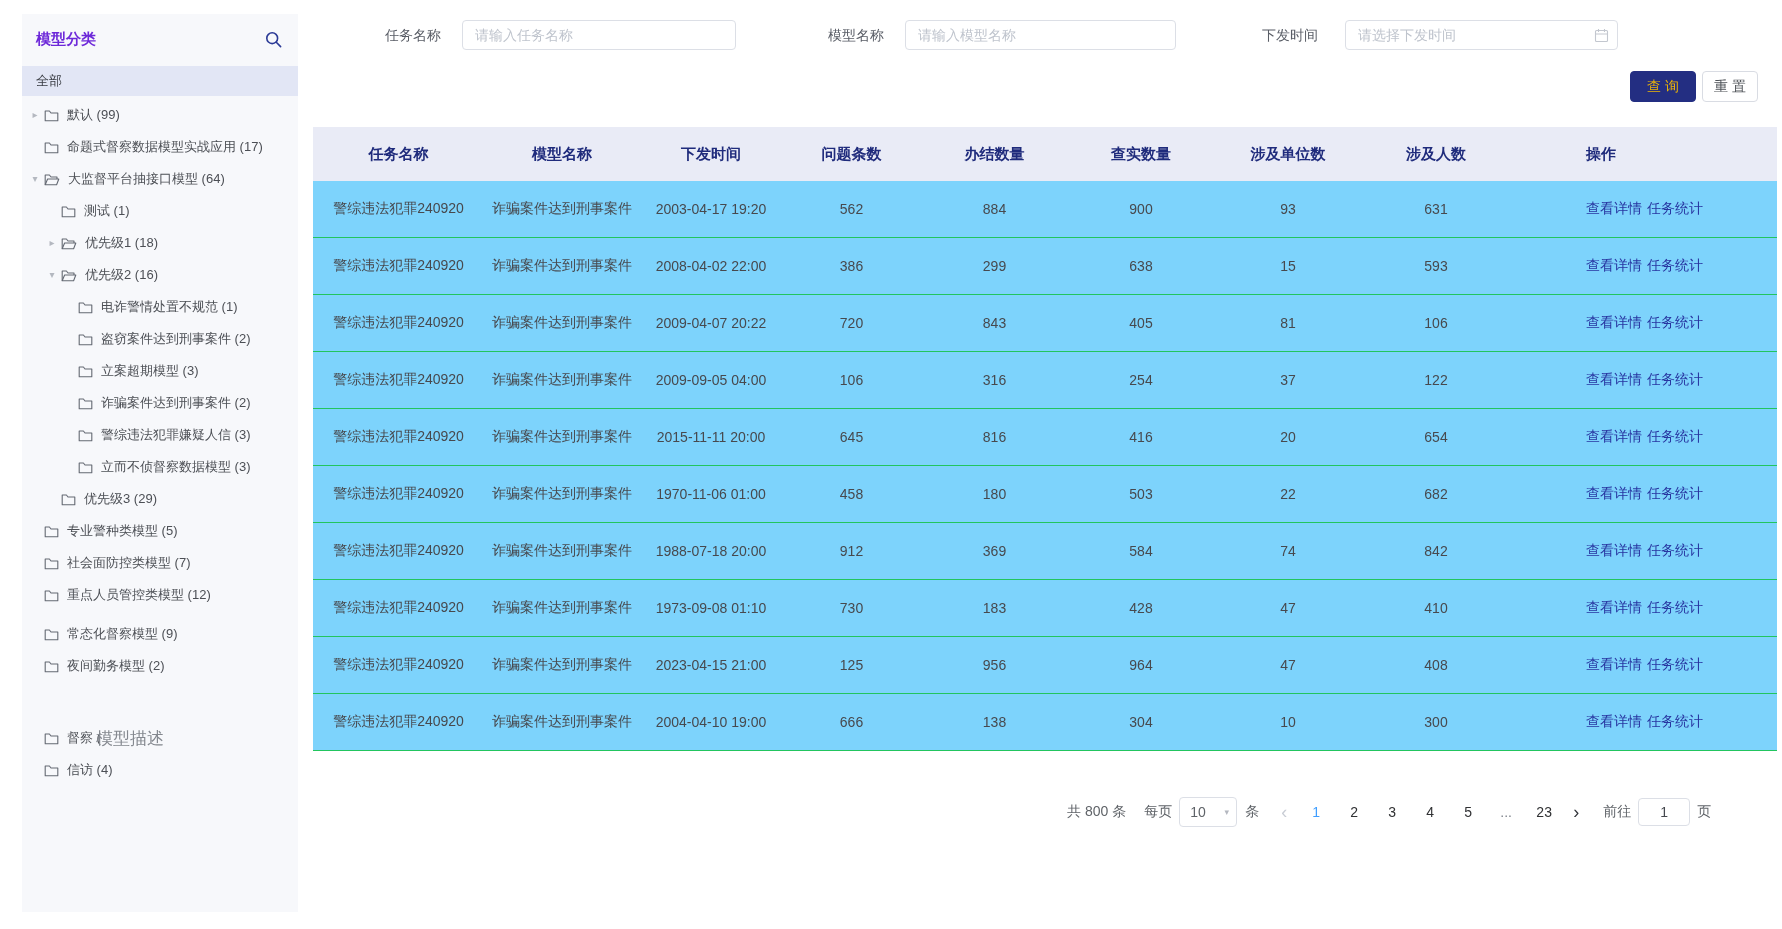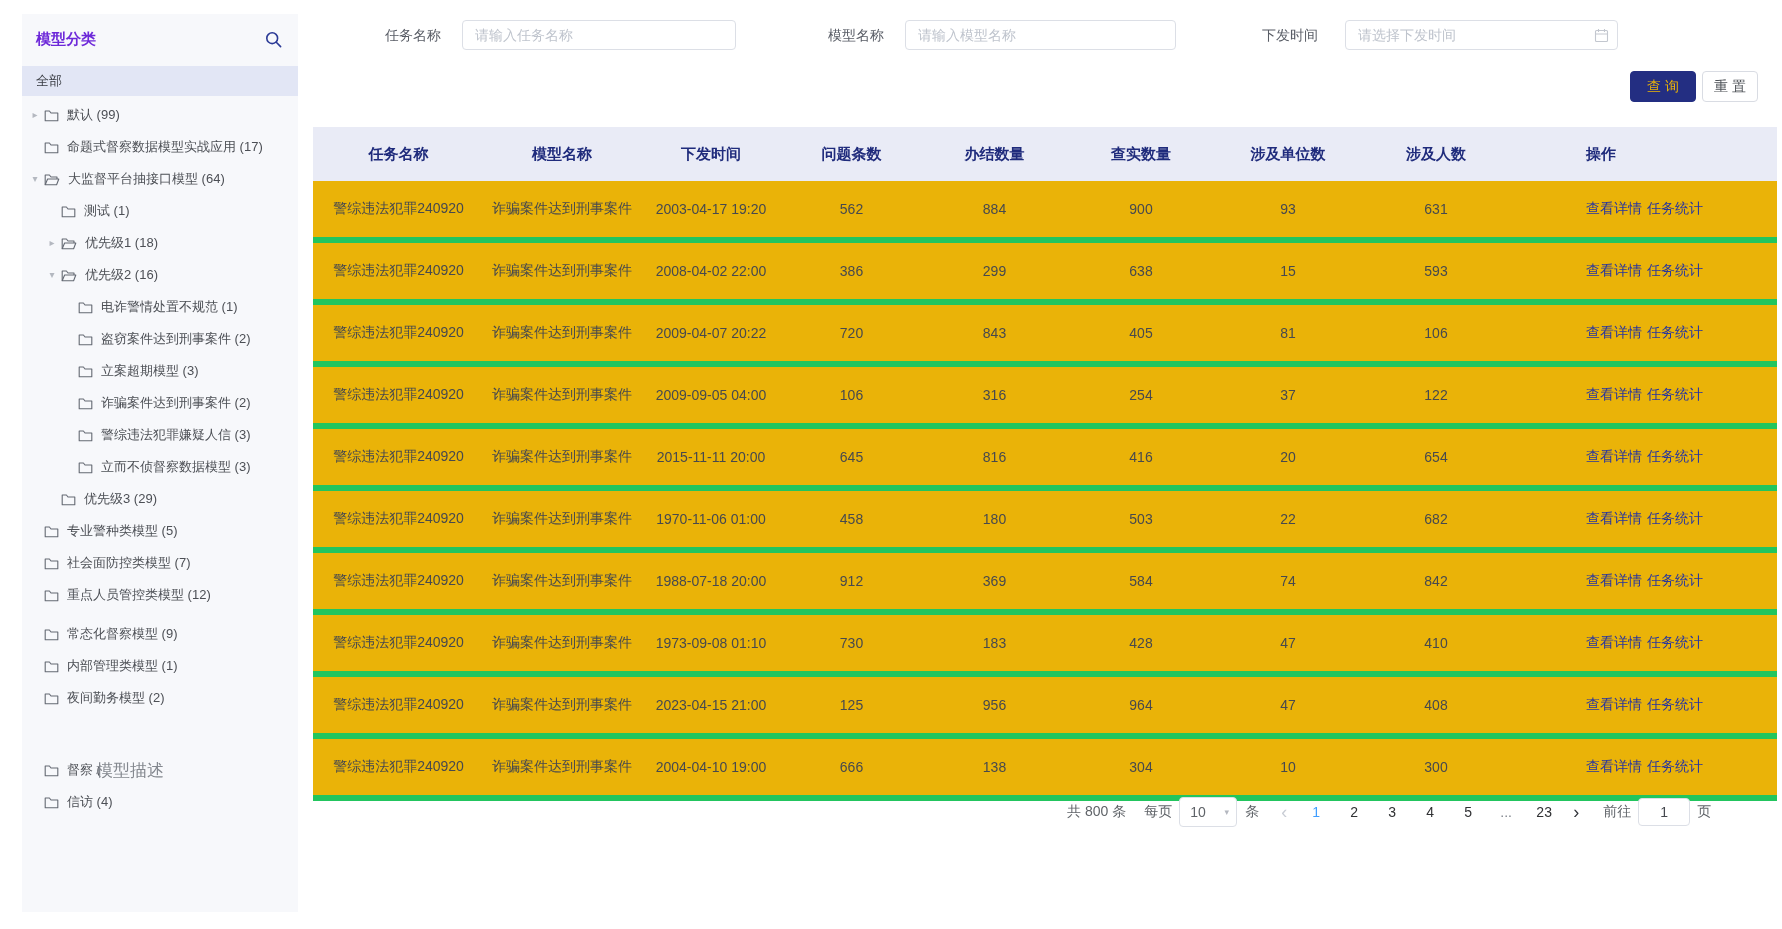--- a/index.html
+++ b/index.html
@@ -39,21 +39,21 @@
   .btn{position:absolute;top:71px;height:31px;border-radius:4px;font-size:14px;cursor:pointer;
        box-sizing:border-box;display:flex;align-items:center;justify-content:center;
        font-family:inherit;}
   .btn-query{left:1630px;width:66px;background:var(--accent,#232e82);color:#eab308;border:1px solid var(--accent,#232e82);}
   .btn-reset{left:1702px;width:56px;background:#fff;color:#4e5257;border:1px solid #d9dce3;}
 
   
   .table{position:absolute;left:313px;top:127px;width:1464px;}
   .thead{display:flex;align-items:center;height:54px;background:var(--header-bg,#e9ebf6);}
   .th{font-size:15px;font-weight:bold;color:var(--header-text,#1f2b7c);text-align:center;box-sizing:border-box;}
-  .trow{display:flex;align-items:center;height:56px;border-bottom:6px solid #22c55e;background:#eab308;}
+  .trow{display:flex;align-items:center;height:56px;border-bottom:1px solid #22c55e;background:#7dd3fc;}
   .td{font-size:14px;color:#47494e;text-align:center;box-sizing:border-box;white-space:nowrap;}
   .col0{width:171px}.col1{width:156px}.col2{width:142px}.col3{width:139px}
   .col4{width:147px}.col5{width:146px}.col6{width:148px}.col7{width:148px}
   .col8{width:267px;text-align:left;padding-left:76px;}
   .op-link{color:var(--link,#2735a0);cursor:pointer;margin-right:1px;}
   .op-link:last-child{margin-right:0;}
 
   
   .pager{position:absolute;left:1067px;top:796px;height:32px;display:flex;align-items:center;
          font-size:14px;color:#5f6368;}
@@ -284,31 +284,20 @@
 
   </div>
         <div class="tree-row" style="padding-left: 6px;">
     <span class="tree-arrow"></span>
     <span class="tree-folder">
       <svg width="15" height="13" viewBox="0 0 15 13" fill="none">
         <path d="M1.2 2 h4.2 l1.6 2 h6.8 v7.8 H1.2 Z" stroke="#646973" stroke-width="1.1" stroke-linejoin="round"></path>
       </svg>
     </span>
 
-    <span class="tree-label">内部管理类模型 (1)</span>
-
-  </div>
-        <div class="tree-row" style="padding-left: 6px;">
-    <span class="tree-arrow"></span>
-    <span class="tree-folder">
-      <svg width="15" height="13" viewBox="0 0 15 13" fill="none">
-        <path d="M1.2 2 h4.2 l1.6 2 h6.8 v7.8 H1.2 Z" stroke="#646973" stroke-width="1.1" stroke-linejoin="round"></path>
-      </svg>
-    </span>
-
     <span class="tree-label">夜间勤务模型 (2)</span>
 
   </div>
         <div class="tree-row" style="padding-left: 6px; margin-top: 40px;">
     <span class="tree-arrow"></span>
     <span class="tree-folder">
       <svg width="15" height="13" viewBox="0 0 15 13" fill="none">
         <path d="M1.2 2 h4.2 l1.6 2 h6.8 v7.8 H1.2 Z" stroke="#646973" stroke-width="1.1" stroke-linejoin="round"></path>
       </svg>
     </span>

